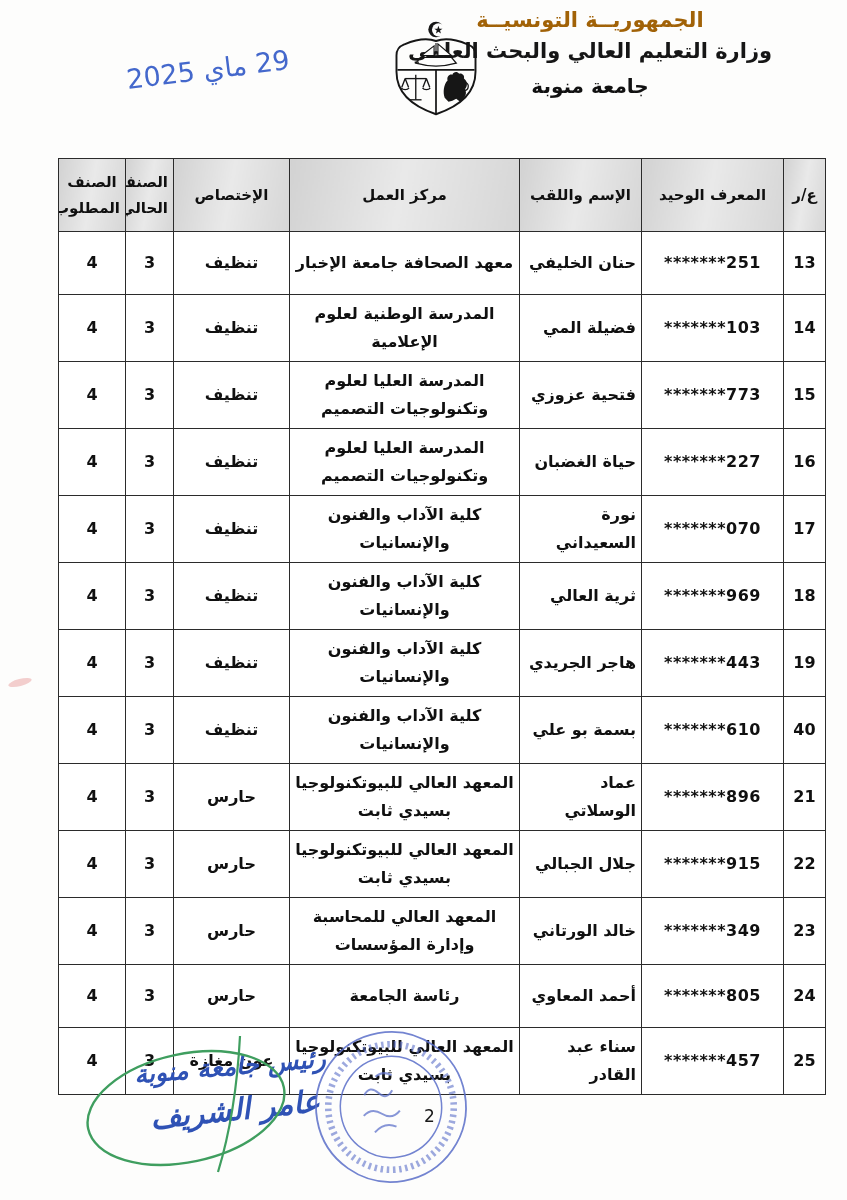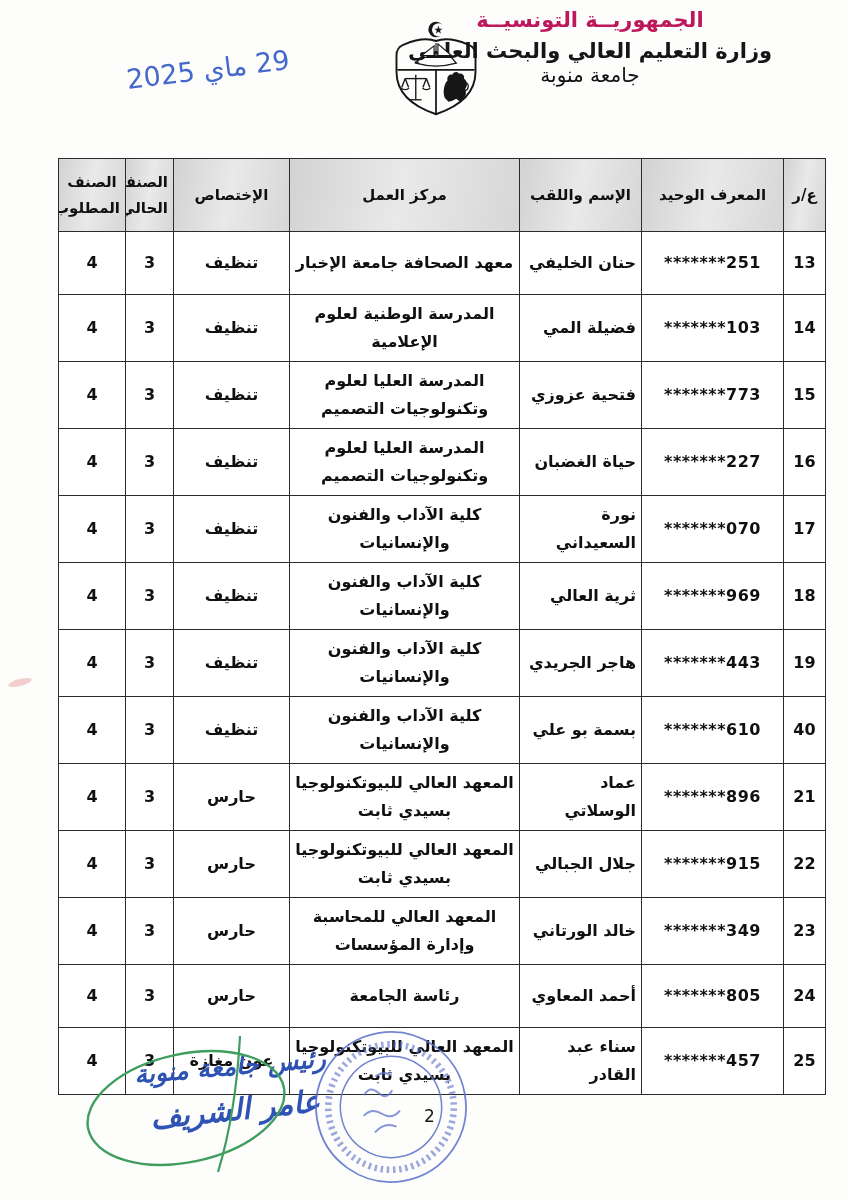--- a/index.html
+++ b/index.html
@@ -3,23 +3,23 @@
 <meta charset="utf-8">
 <style>
   html,body{margin:0;padding:0;}
   body{
     width:847px;height:1200px;position:relative;overflow:hidden;
     background:#fdfdfc;color:#111;
     font-family:"DejaVu Sans", sans-serif;
   }
   
   .gov-header{position:absolute;top:8px;right:42px;width:430px;text-align:center;direction:rtl;}
-  .gov-line1{font-size:21px;font-weight:bold;letter-spacing:.5px;color:#be185d;}
+  .gov-line1{font-size:21px;font-weight:bold;letter-spacing:.5px;color:#a16207;}
   .gov-line2{font-size:21px;font-weight:bold;margin-top:7px;color:#161616;}
-  .gov-line3{font-size:20px;font-weight:normal;color:#111;}
+  .gov-line3{font-size:20px;font-weight:bold;margin-top:11px;color:#111;}
   .emblem{position:absolute;left:383px;top:16px;width:106px;height:104px;}
   .hand-date{
     position:absolute;left:98px;top:54px;width:220px;direction:rtl;text-align:center;
     color:#4468cc;font-size:27px;letter-spacing:2px;transform:rotate(-7deg);
     font-weight:500;
   }
   
   table.roster{
     position:absolute;left:58px;top:158px;width:767px;
     border-collapse:collapse;direction:rtl;table-layout:fixed;

